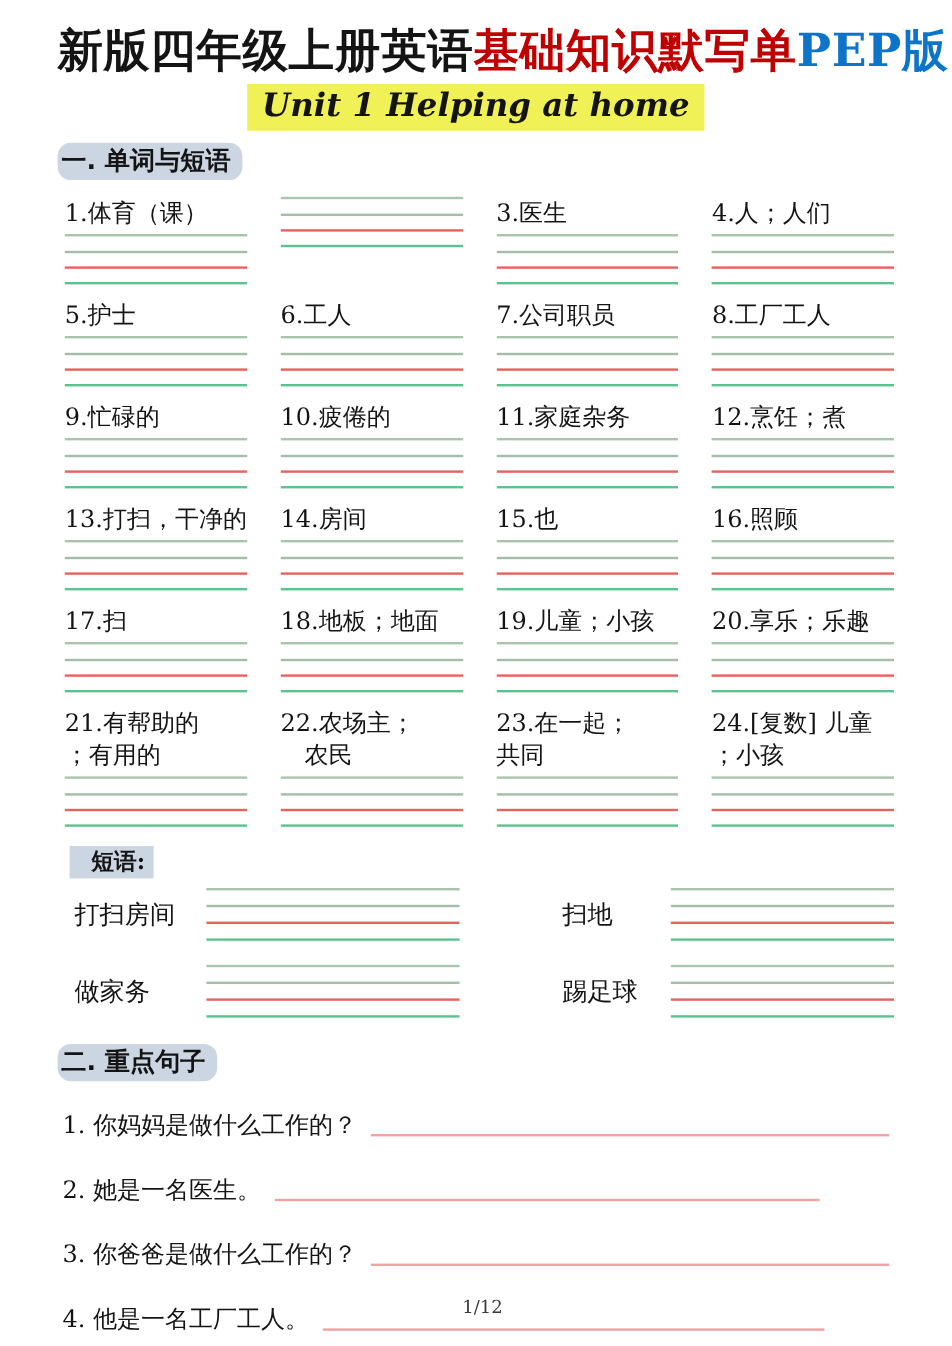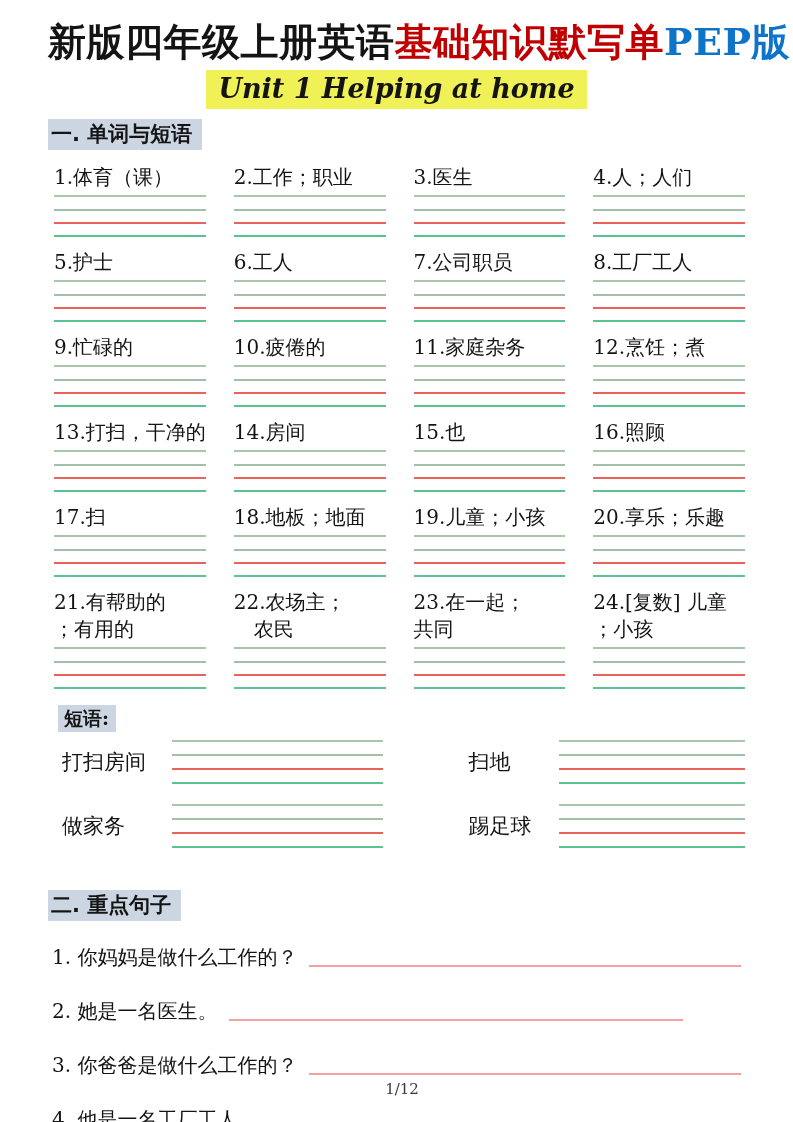--- a/index.html
+++ b/index.html
@@ -23,21 +23,21 @@
   .subtitle-row{text-align:center;margin:0 0 10px 0;}
   .subtitle{
     display:inline-block;background:var(--highlight_yellow);
     font-style:italic;font-weight:bold;font-size:27px;
     padding:3px 12px 4px 12px;line-height:1.2;
   }
   .sec-head{
     display:inline-block;background:var(--section_bg);
     font-family:"DejaVu Sans","Liberation Sans",sans-serif;
     font-weight:bold;font-size:21px;line-height:1.25;
-    padding:2px 10px 3px 3px;margin:0 0 12px 0;
+    padding:2px 10px 3px 3px;margin:0 0 12px 0;border-radius:11px;
   }
   
   .word-grid{
     display:grid;grid-template-columns:repeat(4,1fr);
     column-gap:28px;row-gap:12px;
     margin:2px 0 8px 6px;
   }
   .word-label{
     font-size:20px;line-height:1.35;min-height:27px;
     margin:0 -26px 4px 0;white-space:pre-line;
@@ -48,34 +48,34 @@
   }
   .l{display:block;height:2px;width:100%;border:0;margin:0;}
   .lg1{background:var(--line_green_light);}
   .lg2{background:var(--line_green_mid);}
   .lr {background:var(--line_red);}
   .lg3{background:var(--line_teal);}
   
   .phrase-label{
     display:inline-block;background:var(--section_bg);
     font-size:19px;font-weight:bold;line-height:1.2;
-    padding:2px 7px 2px 6px;margin:8px 0 8px 10px;
+    padding:2px 7px 2px 18px;margin:8px 0 8px 10px;
   }
   .phrase-grid{
     display:grid;grid-template-columns:1fr 1fr;
     column-gap:42px;row-gap:20px;
     margin:0 0 22px 14px;
   }
   .phrase-item{display:flex;align-items:center;font-size:21px;}
   .phrase-item .ptext{flex:0 0 auto;min-width:96px;margin-right:14px;white-space:nowrap;}
   .phrase-item:nth-child(even){padding-left:44px;}
   .phrase-item:nth-child(even) .ptext{min-width:76px;}
   .phrase-item .ruled{flex:1;height:44px;}
   
-  .sec2{margin-top:20px;}
+  .sec2{margin-top:0;}
   .sentences{margin:10px 0 0 4px;}
   .sentence{
     display:flex;align-items:flex-end;
     font-size:20px;line-height:1.45;margin:0 0 25px 0;
   }
   .sentence .stext{white-space:nowrap;}
   .sentence .uline{
     flex:1;height:0;border-bottom:2px solid var(--sentence_underline);
     margin:0 4px 5px 12px;
   }
@@ -105,21 +105,20 @@
     <div class="word-label"><span class="wmain">1.体育（课）</span><span class="wsmall"></span></div>
     <div class="ruled">
       <i class="l lg1"></i>
       <i class="l lg2"></i>
       <i class="l lr"></i>
       <i class="l lg3"></i>
     </div>
   </div>
 
   <div class="word-cell">
-    <div class="word-label"><span class="wmain">2.工作；职业</span><span class="wsmall"></span></div>
     <div class="ruled">
       <i class="l lg1"></i>
       <i class="l lg2"></i>
       <i class="l lr"></i>
       <i class="l lg3"></i>
     </div>
   </div>
 
   <div class="word-cell">
     <div class="word-label"><span class="wmain">3.医生</span><span class="wsmall"></span></div>

